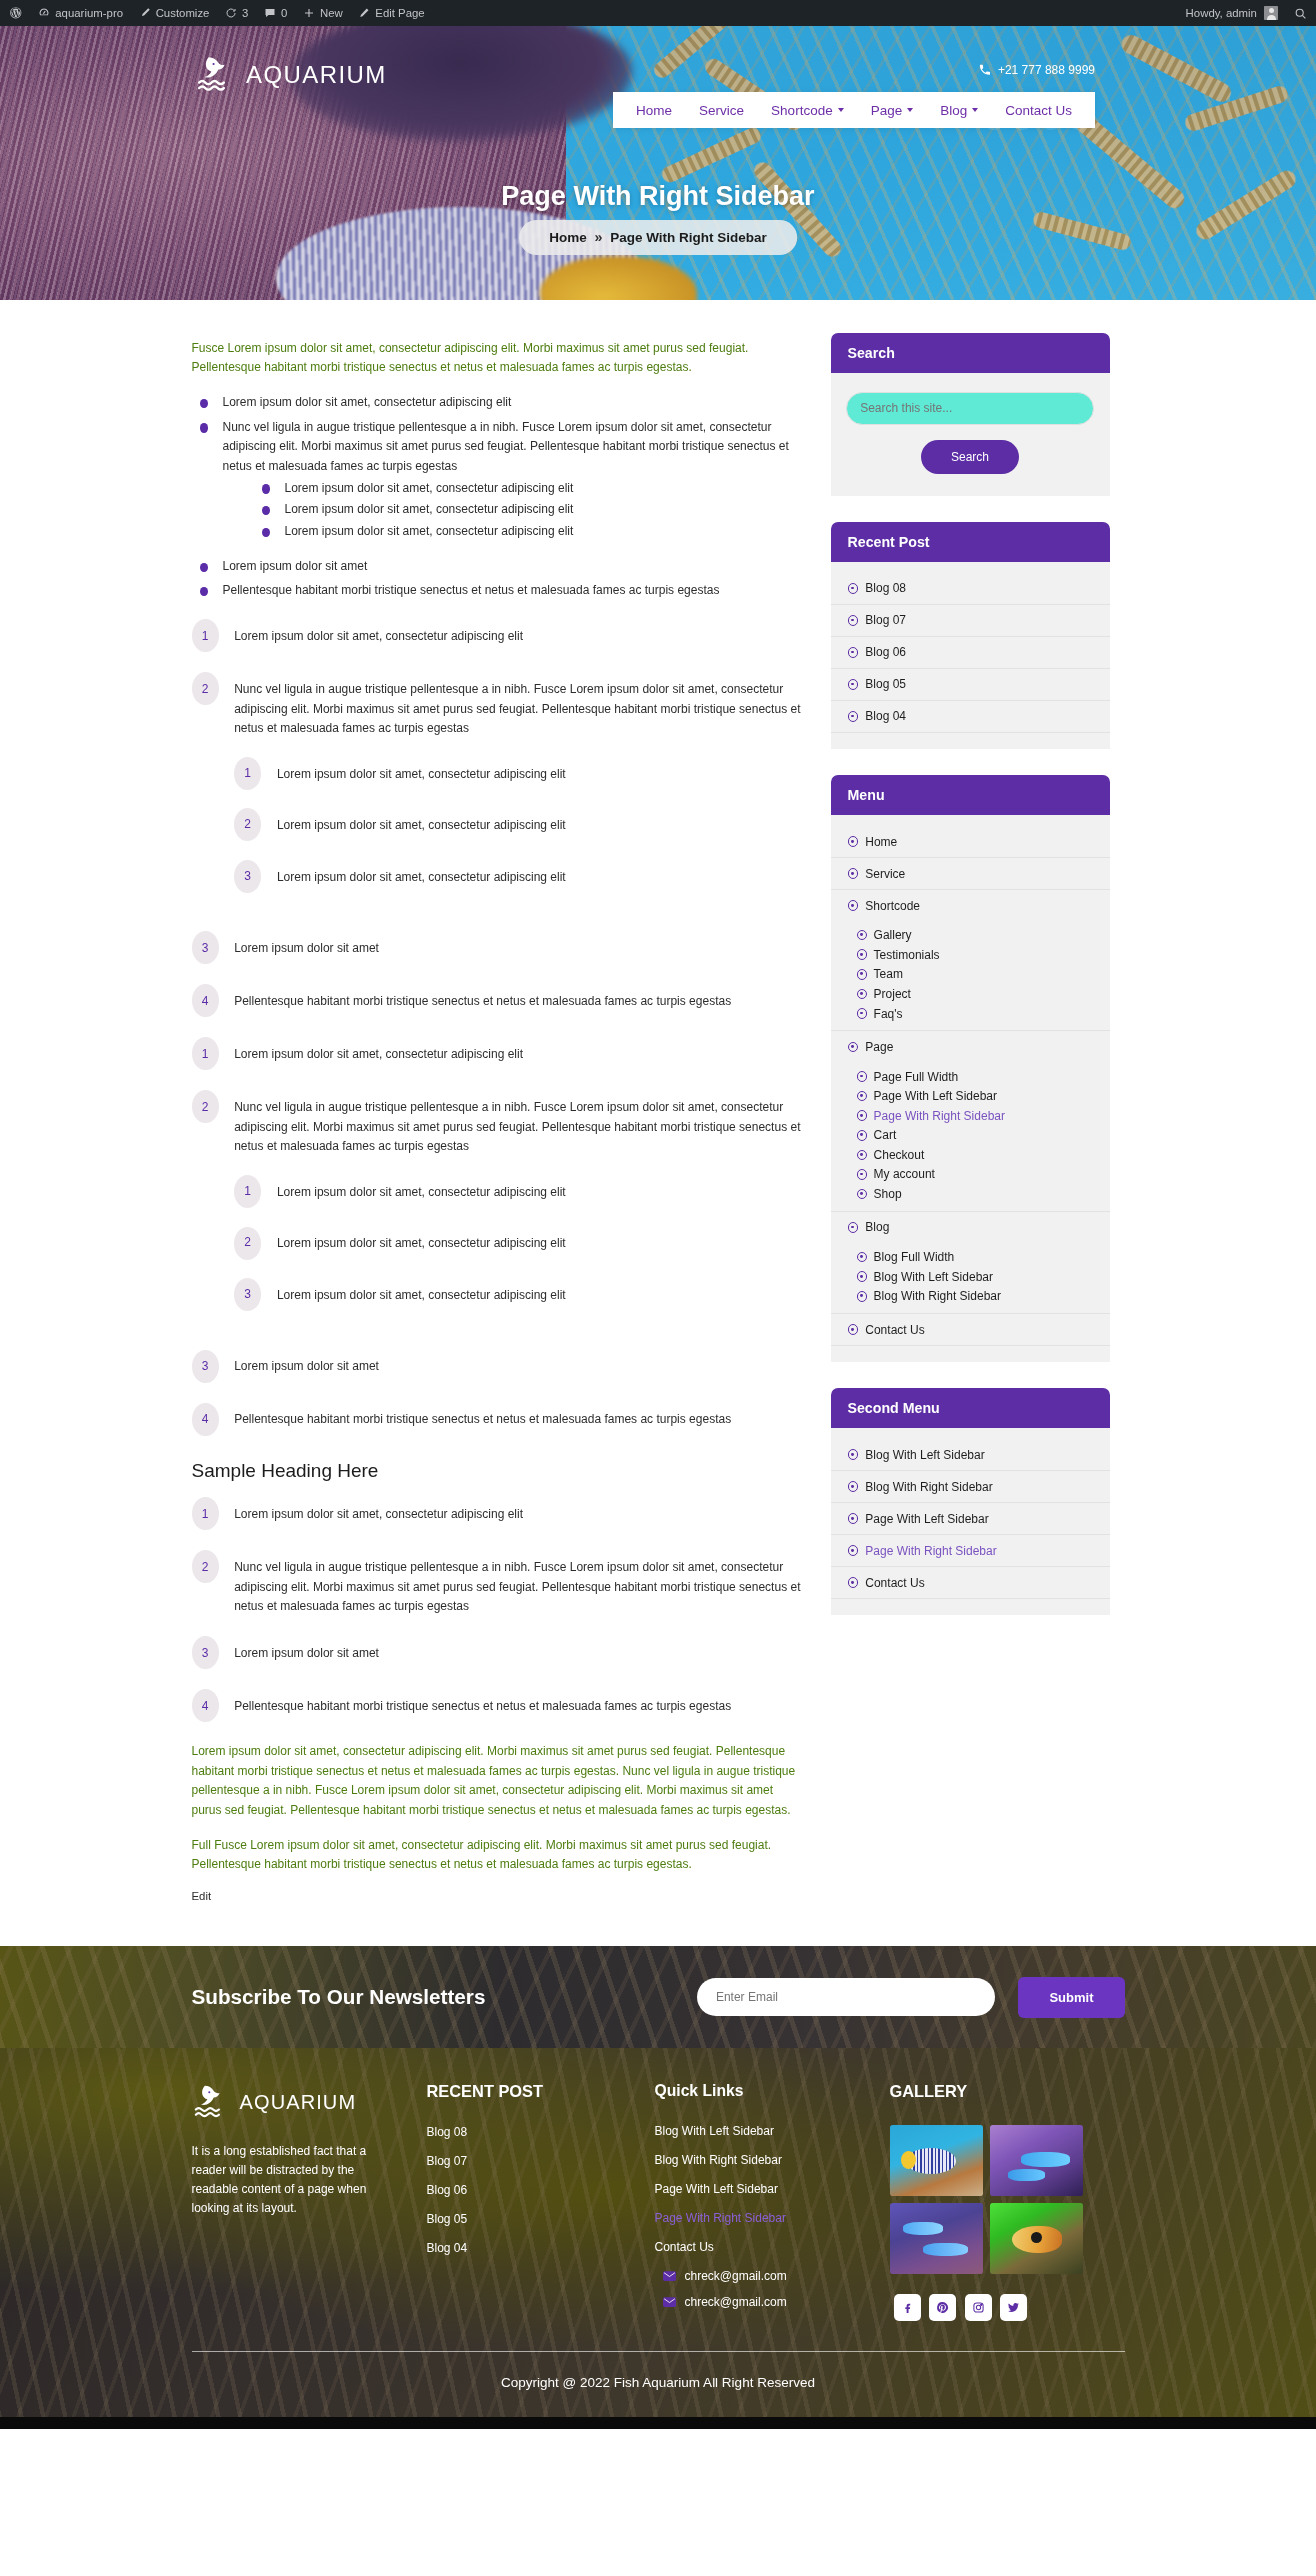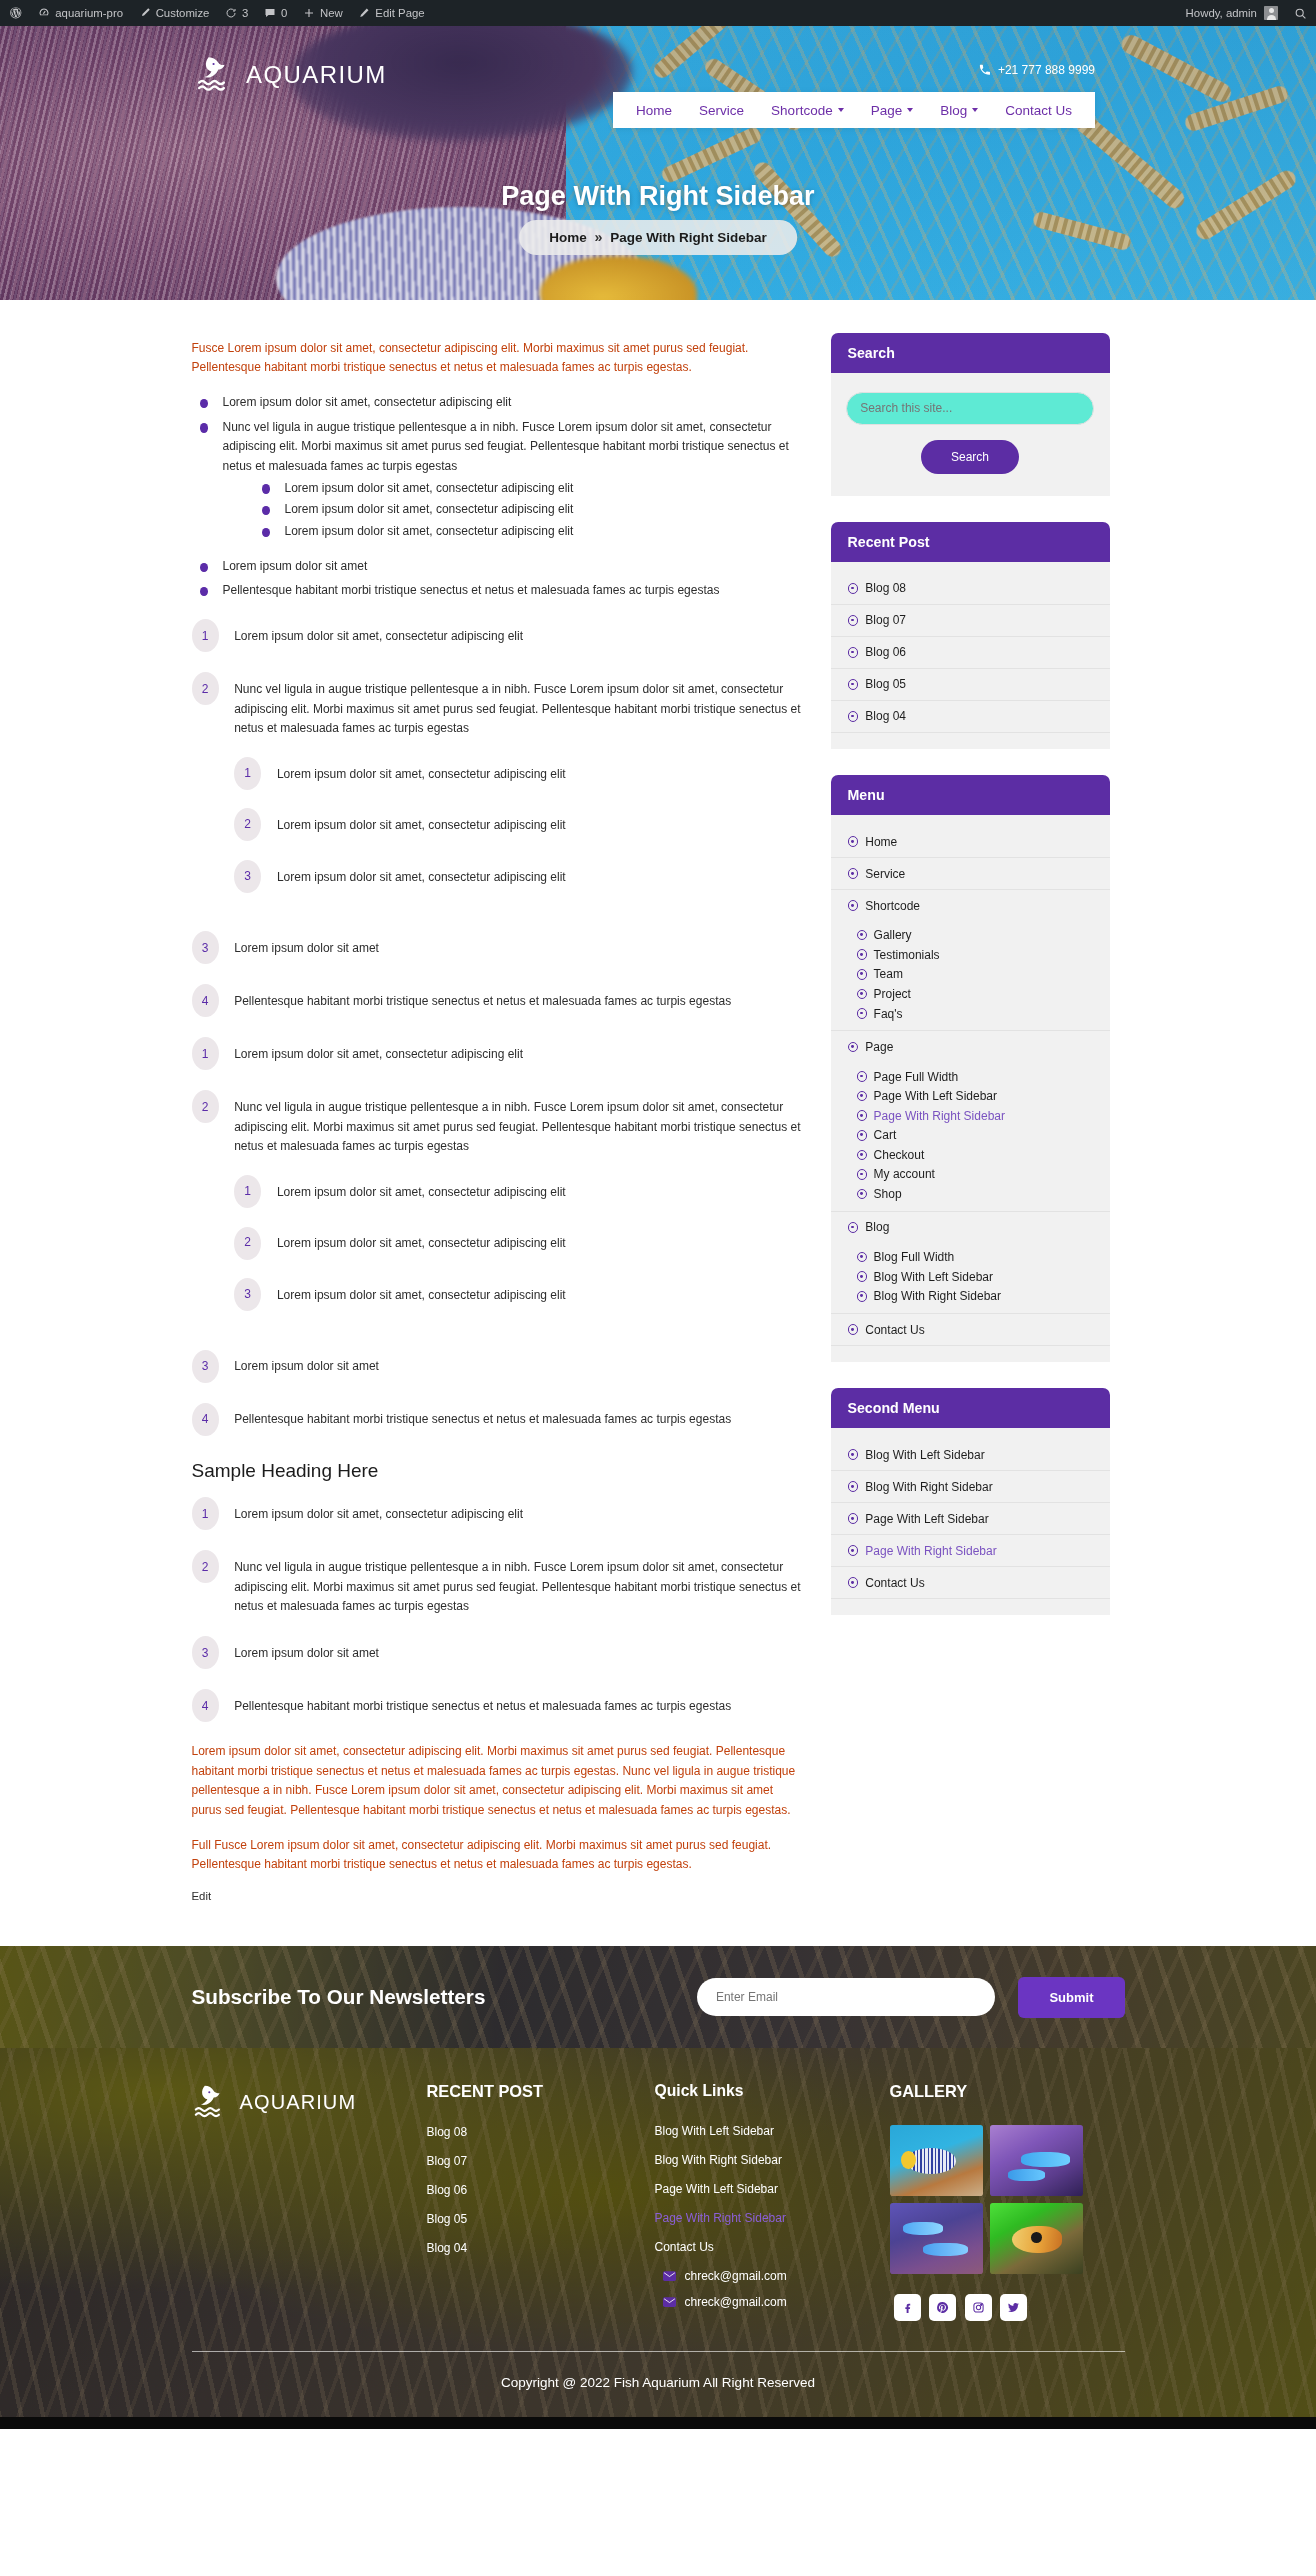--- a/index.html
+++ b/index.html
@@ -194,21 +194,21 @@
     padding: 33px 0 44px;
   }
   .container {
     width: 933px; margin: 0 auto;
     display: flex; gap: 30px; align-items: flex-start;
   }
   .content { width: 609px; padding-top: 5.7px; }
   .sidebar { width: 279px; }
 
   .content p {
-    font-size: 12px; line-height: 1.62; color: #c2410c; margin-bottom: 15.7px;
+    font-size: 12px; line-height: 1.62; color: #4d7c0f; margin-bottom: 15.7px;
   }
   .content h2 {
     font-size: 19px; color: #1b1b1b; font-weight: 400;
     margin: 24px 0 15.7px;
   }
 
   ul.bullets { margin-bottom: 7.1px; }
   ul.bullets > li {
     position: relative;
     padding-left: 31px;
@@ -941,20 +941,21 @@
       <div class="ft-col-1">
         <a class="ft-logo">
           <svg class="logo-mark" viewBox="0 0 64 64" fill="#fff">
             <path d="M20 6c6 0 11 3 14 8 2 3 6 4 9 3-1 4-5 7-9 7-2 5-6 9-11 11-3 1-6 1-9 0 4-1 8-4 10-8-4-1-7-4-8-8-1-5 1-10 4-13z"></path>
             <circle cx="27" cy="16" r="1.6" fill="#5c2da4"></circle>
             <path d="M6 43c3-3 6-3 9 0s6 3 9 0 6-3 9 0 6 3 9 0" stroke="#fff" stroke-width="3.4" fill="none" stroke-linecap="round"></path>
             <path d="M6 51c3-3 6-3 9 0s6 3 9 0 6-3 9 0 6 3 9 0" stroke="#fff" stroke-width="3.4" fill="none" stroke-linecap="round"></path>
           </svg>
           <span class="logo-text">AQUARIUM</span>
         </a>
+        <p class="ft-about">It is a long established fact that a reader will be distracted by the readable content of a page when looking at its layout.</p>
       </div>
 
       <div class="ft-col-2">
         <h4 class="ft-head">RECENT POST</h4>
         <ul class="ft-list">
           <li><a>Blog 08</a></li>
           <li><a>Blog 07</a></li>
           <li><a>Blog 06</a></li>
           <li><a>Blog 05</a></li>
           <li><a>Blog 04</a></li>

